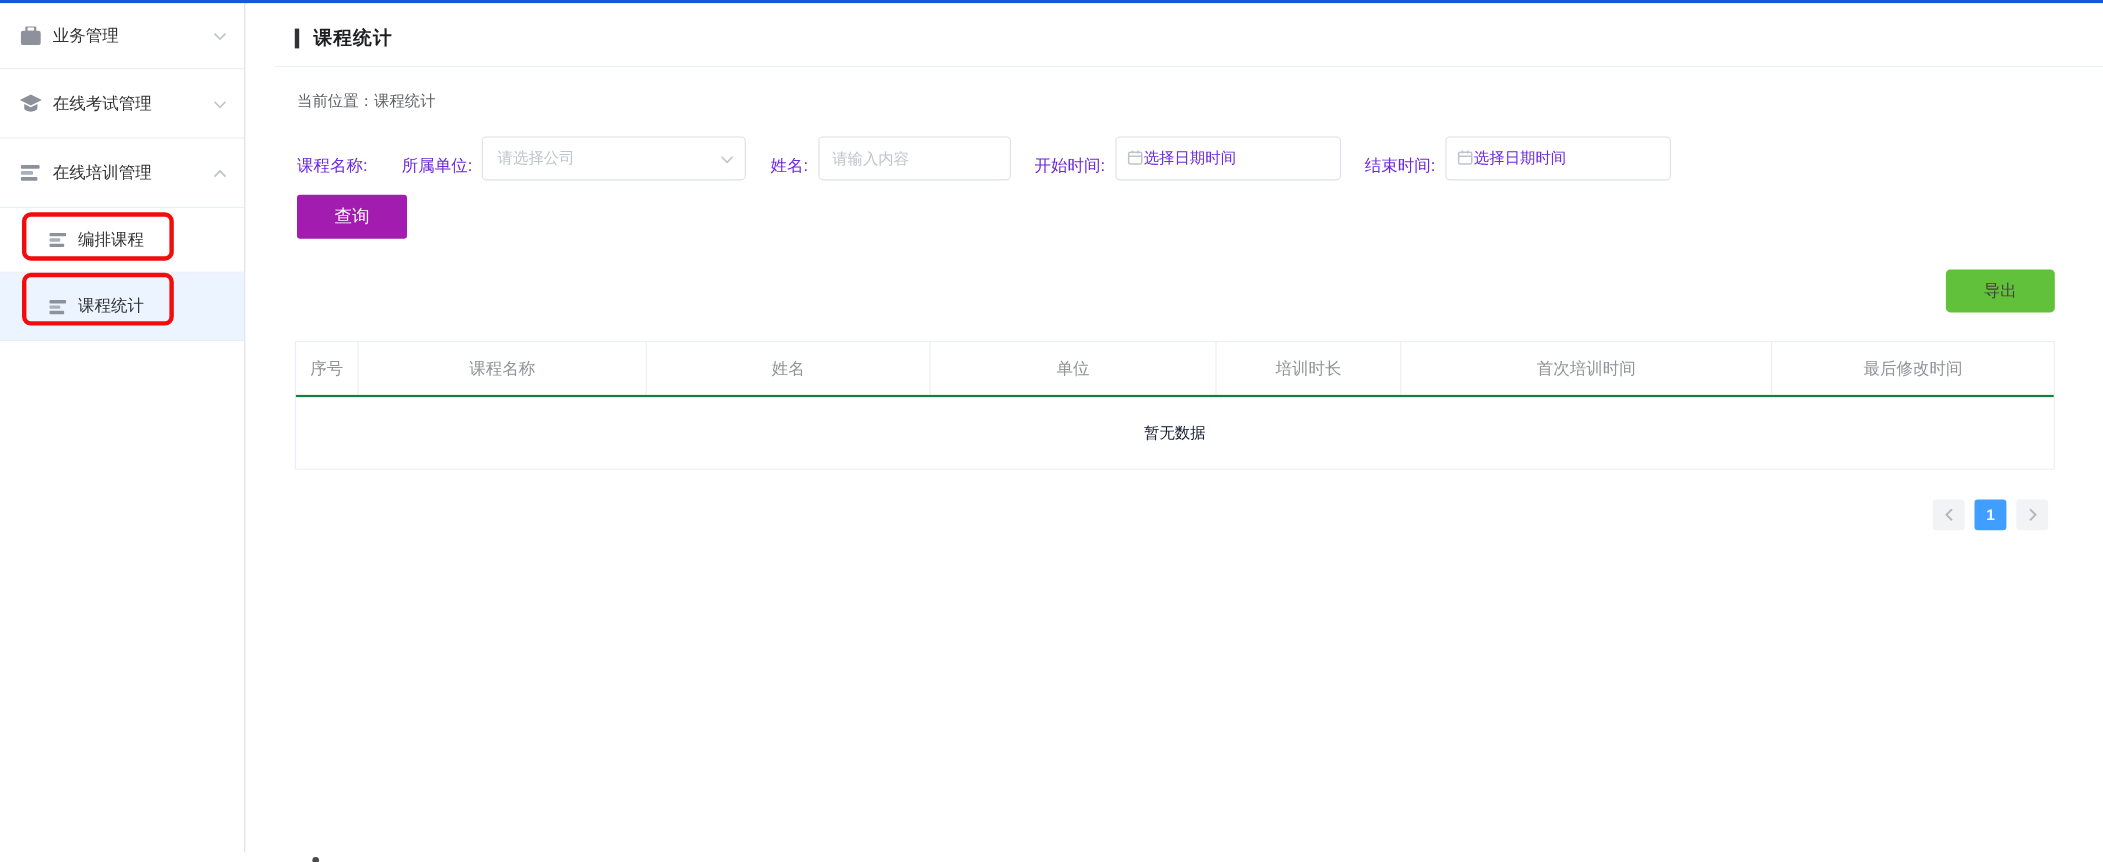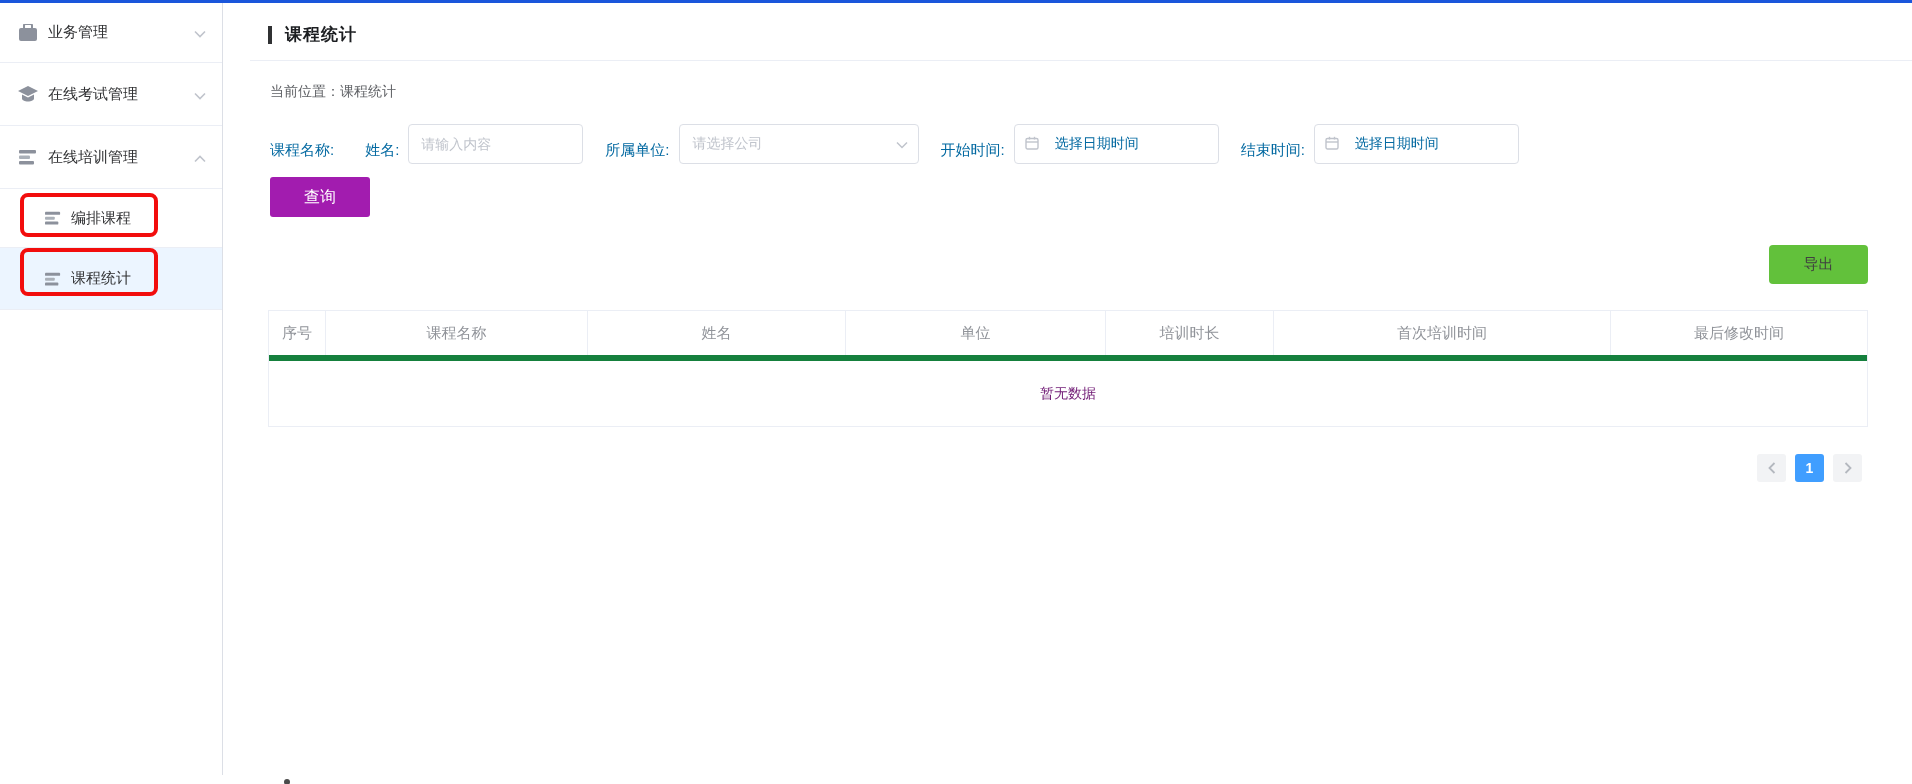--- a/index.html
+++ b/index.html
@@ -27,48 +27,48 @@
   .main { position:absolute; left:224px; top:3px; width:1688px; height:781px; background:#fff; }
   .title-row { display:flex; align-items:center; padding:20px 0 0 44px; }
   .title-bar { width:4px; height:18px; background:#303133; margin-right:13px; }
   .page-title { font-size:17px; font-weight:bold; color:#1c1e21; letter-spacing:1px; }
   .title-divider { margin:14px 0 0 26px; border-bottom:1px solid #ebeef5; }
   .breadcrumb { margin:22px 0 0 46px; font-size:14px; color:#606266; }
   .breadcrumb .crumb-current { color:#606266; }
 
   .filter-row { margin:23px 0 0 46px; display:flex; align-items:center; }
   .filter-group { display:flex; align-items:center; margin-right:22px; }
-  .filter-label { font-size:15px; color:#0369a1; margin-right:9px; white-space:nowrap;margin-top:12px; }
+  .filter-label { font-size:15px; color:#6d28d9; margin-right:9px; white-space:nowrap;margin-top:12px; }
   .control { height:40px; border:1px solid #dcdfe6; border-radius:4px; background:#fff;
              display:flex; align-items:center; font-size:14px; }
   .select-control { width:240px; padding:0 10px 0 13px; cursor:pointer; }
   .select-control .ph { color:#c0c4cc; flex:1 1 auto; }
   .date-control { width:205px; padding:0 10px 0 10px; cursor:pointer; }
-  .date-control .ph { color:#0369a1; margin-left:16px; }
+  .date-control .ph { color:#6d28d9; margin-left:1px; }
   .text-input { width:175px; padding:0 12px; border:1px solid #dcdfe6; border-radius:4px;
                 height:40px; font-size:14px; color:#303133; outline:none;
                 font-family:"Liberation Sans","DejaVu Sans",sans-serif; }
   .text-input::placeholder { color:#c0c4cc; }
 
   .query-row { margin:13px 0 0 46px; }
   .btn-query { width:100px; height:40px; border:none; border-radius:3px; color:#fff;
                font-size:16px; cursor:pointer; font-family:inherit; }
   .export-row { display:flex; justify-content:flex-end; margin:28px 44px 0 0; }
   .btn-export { width:99px; height:39px; border:none; border-radius:4px; color:#404040;
                 font-size:15px; cursor:pointer; font-family:inherit; }
 
   .data-table { margin:26px 0 0 44px; width:1600px; border:1px solid #ebeef5; }
-  .thead { display:flex; height:50px; border-bottom:6px solid #15803d;font-family:Liberation Serif, serif; }
+  .thead { display:flex; height:50px; border-bottom:2px solid #15803d;font-family:Liberation Serif, serif; }
   .th { display:flex; align-items:center; justify-content:center; font-size:15px;
         color:#909399; border-right:1px solid #ebeef5; }
   .th:last-child { border-right:none; }
   .th-0{width:57px;} .th-1{width:262px;} .th-2{width:258px;} .th-3{width:260px;}
   .th-4{width:168px;} .th-5{width:337px;} .th-6{width:256px; border-right:none;}
   .empty-row { height:65px; display:flex; align-items:center; justify-content:center;
-               font-size:14px; color:#701a75; }
+               font-size:14px; color:#0f172a; }
 
   .pagination { display:flex; justify-content:flex-end; align-items:center; gap:9px;
                 margin:27px 50px 0 0; }
   .page-btn { width:29px; height:28px; border-radius:3px; background:#f2f3f5;
               display:flex; align-items:center; justify-content:center; cursor:pointer; }
   .page-btn svg { display:block; }
   .page-num { width:29px; height:28px; border-radius:3px; color:#fff; font-size:14px;
               font-weight:bold; display:flex; align-items:center; justify-content:center;
               cursor:pointer; }
 
@@ -163,37 +163,37 @@
   <div class="title-divider"></div>
 
   <div class="breadcrumb">
     <span>当前位置：</span><span class="crumb-current">课程统计</span>
   </div>
 
   <div class="filter-row">
 
     <div class="filter-group">
       <span class="filter-label">课程名称:</span>
-    </div>
-
-    <div class="filter-group">
-      <span class="filter-label">姓名:</span>
-      <input class="text-input" type="text" placeholder="请输入内容" style="">
     </div>
 
     <div class="filter-group">
       <span class="filter-label">所属单位:</span>
       <div class="control select-control">
         <span class="ph">请选择公司</span>
         <span>
           <svg width="12" height="8" viewBox="0 0 12 8">
               <polyline points="1,1.5 6,6.5 11,1.5" fill="none" stroke="#c0c4cc" stroke-width="1.5"></polyline>
             </svg>
         </span>
       </div>
+    </div>
+
+    <div class="filter-group">
+      <span class="filter-label">姓名:</span>
+      <input class="text-input" type="text" placeholder="请输入内容" style="">
     </div>
 
     <div class="filter-group">
       <span class="filter-label">开始时间:</span>
       <div class="control date-control">
         <span>
           <svg width="14" height="14" viewBox="0 0 14 14">
               <rect x="1" y="2.5" width="12" height="10.5" rx="1.5" fill="none" stroke="#c0c4cc" stroke-width="1.4"></rect>
               <line x1="1" y1="6" x2="13" y2="6" stroke="#c0c4cc" stroke-width="1.4"></line>
               <line x1="4.5" y1="0.8" x2="4.5" y2="3.5" stroke="#c0c4cc" stroke-width="1.4"></line>

